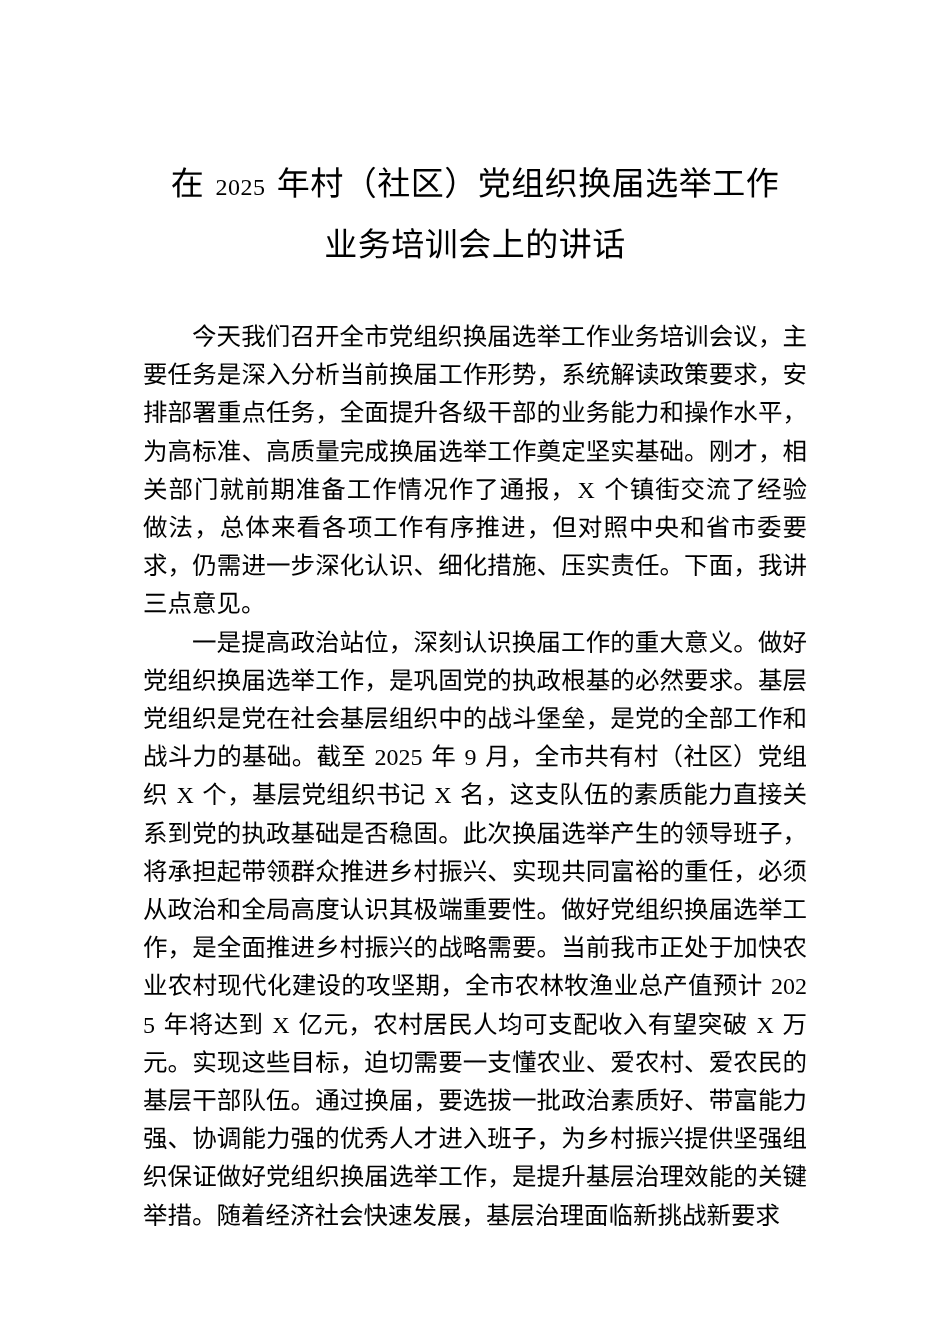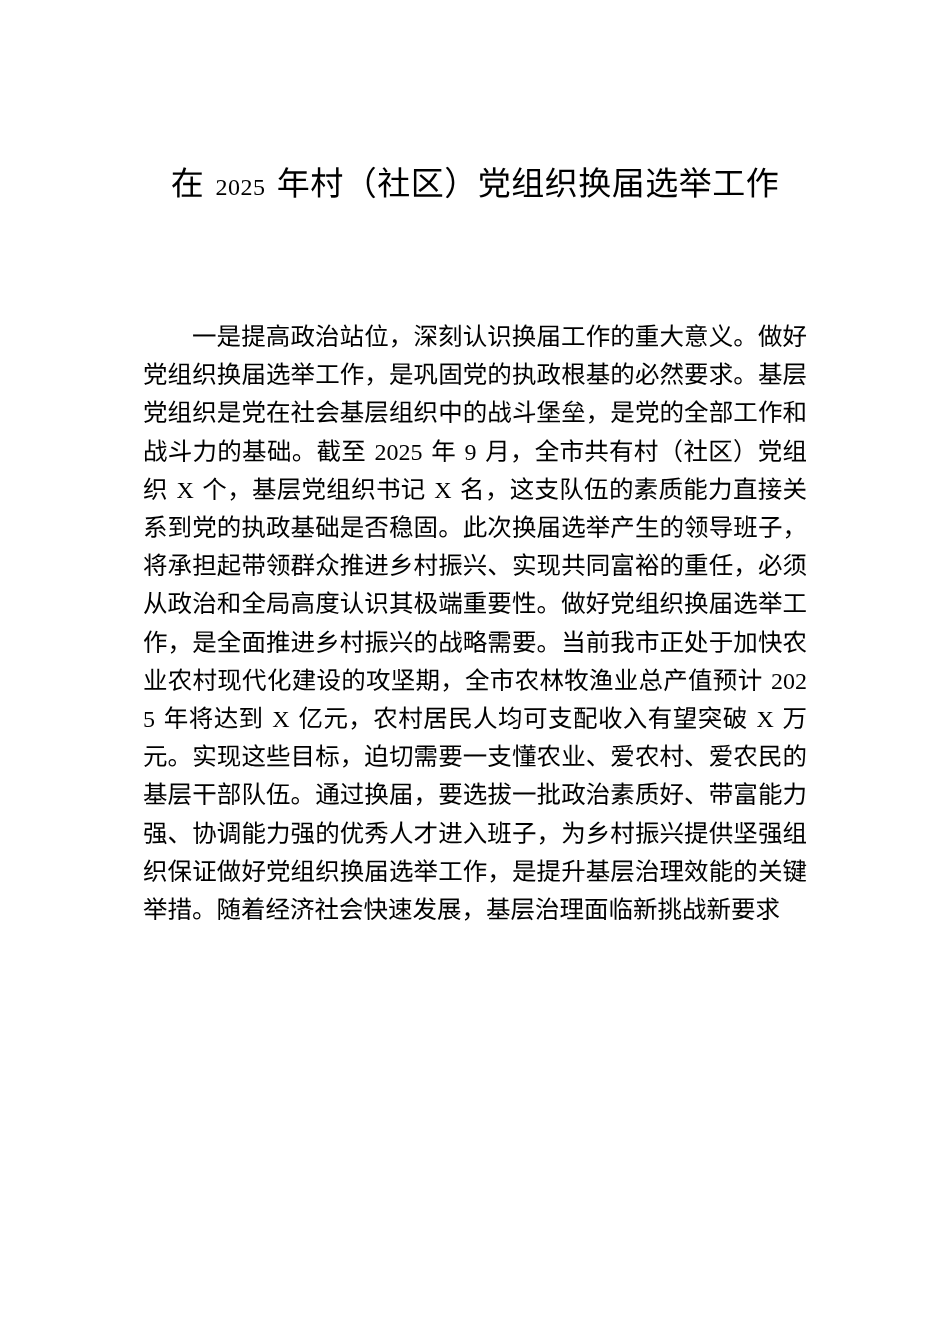--- a/index.html
+++ b/index.html
@@ -78,23 +78,25 @@
     padding: 0 1.5px;
   }
 </style>
 </head>
 <body>
 
 <div class="page">
 
   <h1 class="doc-title">
     <span class="t-line">在 <span class="lat">2025</span> 年村（社区）党组织换届选举工作</span>
+    <span class="t-line">业务培训会上的讲话</span>
   </h1>
 
   <div class="body-block">
 
 
+    <p class="para indent"><span>今天我们召开全市党组织换届选举工作业务培训会议，主要任务是深入分析当前换届工作形势，系统解读政策要求，安排部署重点任务，全面提升各级干部的业务能力和操作水平，为高标准、高质量完成换届选举工作奠定坚实基础。刚才，相关部门就前期准备工作情况作了通报，<span class="lat">X</span> 个镇街交流了经验做法，总体来看各项工作有序推进，但对照中央和省市委要求，仍需进一步深化认识、细化措施、压实责任。下面，我讲三点意见。</span></p>
 
     <p class="para indent"><span class="lead-bold">一是提高政治站位，深刻认识换届工作的重大意义。</span><span>做好党组织换届选举工作，是巩固党的执政根基的必然要求。基层党组织是党在社会基层组织中的战斗堡垒，是党的全部工作和战斗力的基础。截至 <span class="lat">2025</span> 年 <span class="lat">9</span> 月，全市共有村（社区）党组织 <span class="lat">X</span> 个，基层党组织书记 <span class="lat">X</span> 名，这支队伍的素质能力直接关系到党的执政基础是否稳固。此次换届选举产生的领导班子，将承担起带领群众推进乡村振兴、实现共同富裕的重任，必须从政治和全局高度认识其极端重要性。做好党组织换届选举工作，是全面推进乡村振兴的战略需要。当前我市正处于加快农业农村现代化建设的攻坚期，全市农林牧渔业总产值预计 <span class="lat">2025</span> 年将达到 <span class="lat">X</span> 亿元，农村居民人均可支配收入有望突破 <span class="lat">X</span> 万元。实现这些目标，迫切需要一支懂农业、爱农村、爱农民的基层干部队伍。通过换届，要选拔一批政治素质好、带富能力强、协调能力强的优秀人才进入班子，为乡村振兴提供坚强组织保证做好党组织换届选举工作，是提升基层治理效能的关键举措。随着经济社会快速发展，基层治理面临新挑战新要求</span></p>
 
   </div>
 
 </div>
 
 </body></html>

